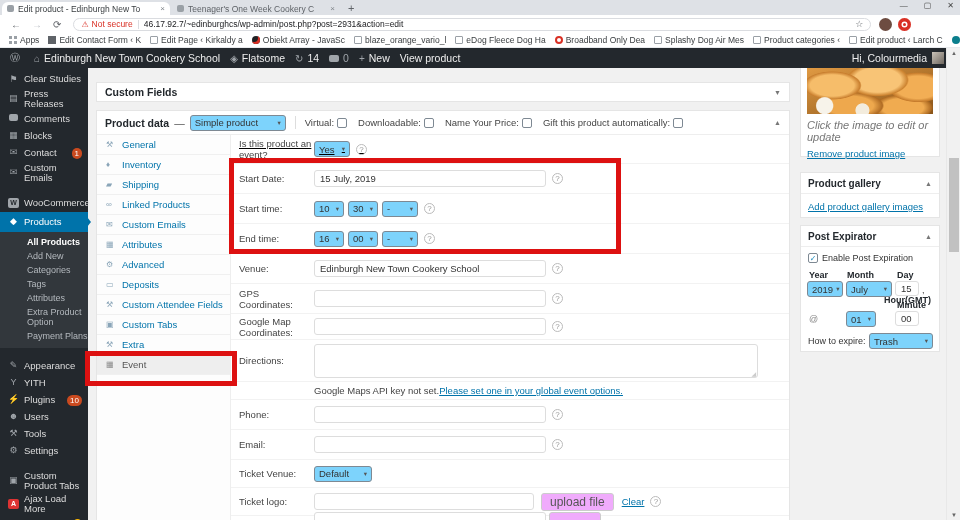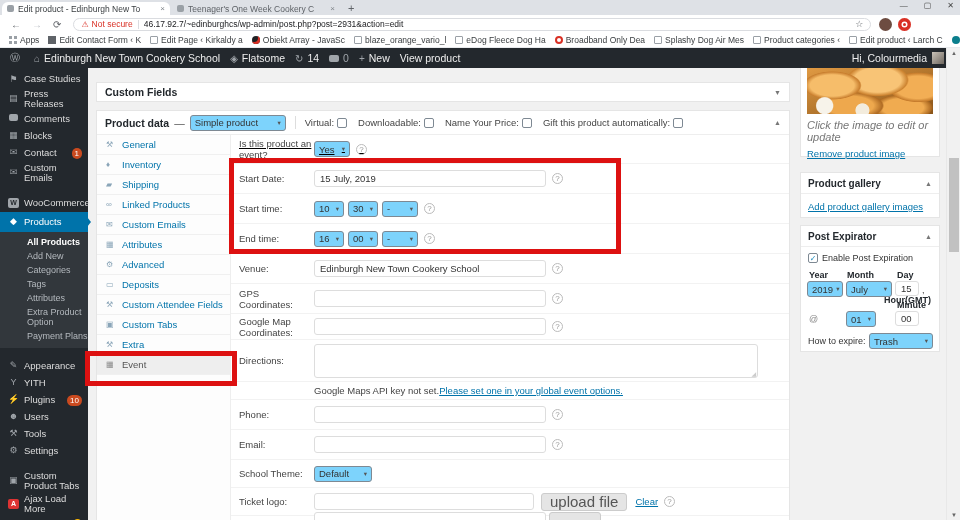--- a/index.html
+++ b/index.html
@@ -83,21 +83,21 @@
   .ptab.active .ptab-ic{color:#888;}
   #fields{position:absolute;left:134px;top:24px;right:0;bottom:0;background:#fff;overflow:hidden;}
   .frow{position:relative;display:flex;align-items:center;border-top:1px solid #f2f2f2;padding-left:8px;}
   .frow.first{border-top:none;text-decoration:underline;}
   .flabel{width:75px;flex:none;font-size:9.5px;color:#444;}
   .fctrl{display:flex;align-items:center;gap:4px;}
   .tinput{display:inline-block;width:232px;height:17px;border:1px solid #ddd;border-radius:3px;background:#fff;font-size:9.5px;line-height:15px;padding:0 5px;color:#333;white-space:nowrap;overflow:hidden;}
   .help{width:11px;height:11px;flex:none;border:1px solid #bbb;border-radius:50%;color:#999;font-size:8px;line-height:10px;text-align:center;margin-left:6px;}
   .tarea{position:relative;display:inline-block;width:444px;height:34px;border:1px solid #ddd;border-radius:3px;background:#fff;}
   .resize{position:absolute;right:1px;bottom:0;font-size:6px;color:#ccc;}
-  .wbtn{display:inline-block;height:18px;line-height:16px;padding:0 8px;border:1px solid #ccc;border-radius:3px;background:#e5e5e5;font-size:15px;color:#555;margin-left:3px;}
+  .wbtn{display:inline-block;height:18px;line-height:16px;padding:0 8px;border:1px solid #ccc;border-radius:3px;background:#f0abfc;font-size:12px;color:#555;margin-left:3px;}
   .link{color:#0073aa;text-decoration:underline;font-size:9.5px;cursor:pointer;}
   .rnote{padding-left:83px;font-size:9.5px;color:#444;}
   .partialinp{margin-left:75px;}
   .partialbtn{width:52px;}
 
   
   #img-panel{left:800px;top:68px;width:140px;height:89px;border-top:none;padding:0 6px;}
   #muffin{width:126px;height:46px;margin-top:0;
     background:
       radial-gradient(circle at 14% 82%, #f7f3ea 0 7%, rgba(0,0,0,0) 8%),
@@ -247,21 +247,21 @@
     </span>
     <span id="ab-right">
       <span>Hi, Colourmedia</span>
       <span id="ab-avatar"></span>
     </span>
   </div>
 
   <div id="sidebar">
       <div class="sb-item">
         <span class="sb-ic">⚑</span>
-        <span class="sb-label">Case Studies</span>
+        <span class="sb-label">Clear Studies</span>
       </div>
       <div class="sb-item">
         <span class="sb-ic">▤</span>
         <span class="sb-label">Press Releases</span>
       </div>
       <div class="sb-item">
         <span class="sb-ic"><span class="ic-bubble"></span></span>
         <span class="sb-label">Comments</span>
       </div>
       <div class="sb-item">
@@ -513,21 +513,21 @@
           <span class="help">?</span>
         </div>
         <div class="frow" style="height: 30px;">
           <label class="flabel">Email:</label>
           <span class="fctrl">
             <span class="tinput"></span>
           </span>
           <span class="help">?</span>
         </div>
         <div class="frow" style="height: 28px;">
-          <label class="flabel">School Theme:</label>
+          <label class="flabel">Ticket Venue:</label>
           <span class="fctrl">
             <span class="sel" style="width: 58px;">
               <span class="selv">Default</span>
               <span class="selc">▾</span>
             </span>
           </span>
         </div>
         <div class="frow" style="height: 28px;">
           <label class="flabel">Ticket logo:</label>
           <span class="fctrl">

